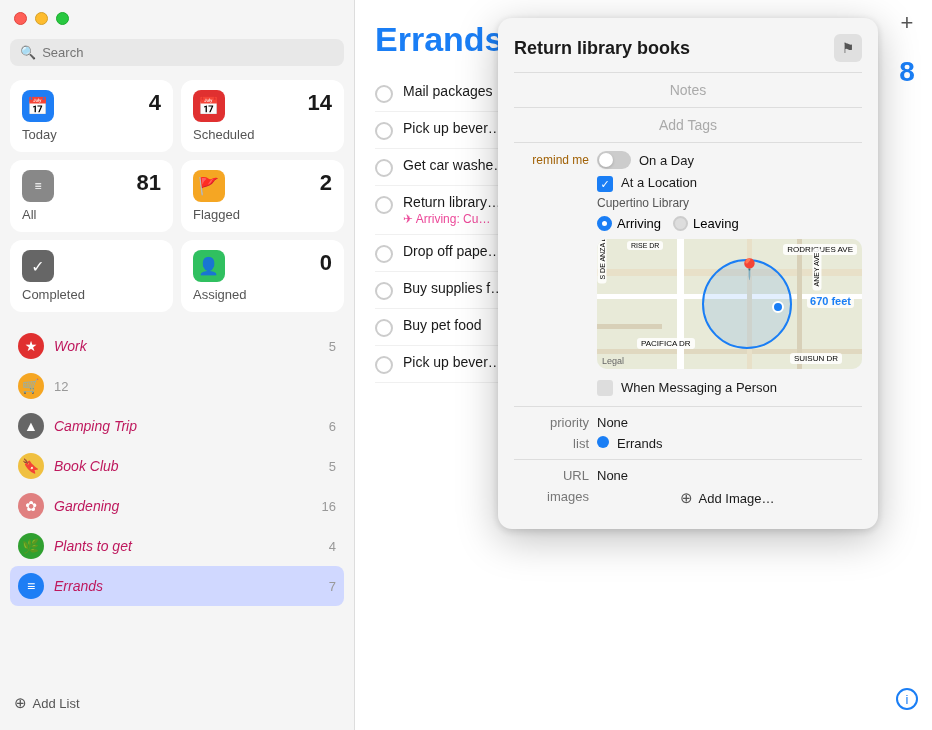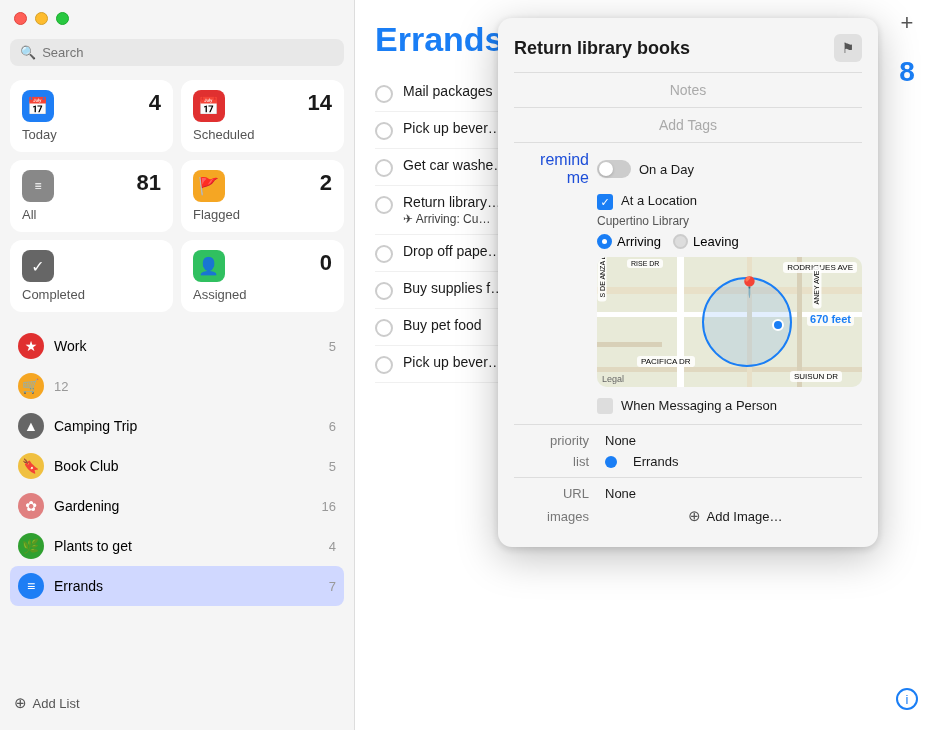--- a/index.html
+++ b/index.html
@@ -132,21 +132,22 @@
       display: flex;
       align-items: center;
       justify-content: center;
       font-size: 14px;
       color: white;
       flex-shrink: 0;
     }
     .list-item .list-name {
       flex: 1;
       font-size: 14px;
-      color: #000000;
+      color: #be185d;
+      font-style: italic;
     }
     .list-item .list-count {
       font-size: 13px;
       color: #999;
     }
 
     .add-list-btn {
       display: flex;
       align-items: center;
       gap: 6px;
@@ -196,21 +197,21 @@
       margin-top: 2px;
       cursor: pointer;
     }
     .task-text {
       font-size: 14px;
       color: #1a1a1a;
       text-align: right;
     }
     .task-sub {
       font-size: 12px;
-      color: #404040;
+      color: #ec4899;
       margin-top: 2px;
     }
 
     
     .right-panel {
       width: 50px;
       display: flex;
       flex-direction: column;
       align-items: center;
       padding-top: 10px;
@@ -294,22 +295,22 @@
       color: #aaa;
     }
 
     .remind-row {
       display: flex;
       align-items: center;
       gap: 8px;
       margin-bottom: 6px;
     }
     .remind-label {
-      font-size: 16px;
-      color: #1d4ed8;
+      font-size: 12px;
+      color: #a16207;
       width: 75px;
       text-align: right;
       flex-shrink: 0;
     }
     .toggle-off {
       width: 34px;
       height: 18px;
       background: #ccc;
       border-radius: 9px;
       position: relative;
@@ -478,22 +479,21 @@
       display: flex;
       align-items: center;
       gap: 8px;
       margin-left: 83px;
       margin-bottom: 10px;
     }
 
     
     .meta-row {
       display: flex;
-      align-items: center;
-      gap: 16px;
+      gap: 8px;
       margin-bottom: 6px;
     }
     .meta-label {
       font-size: 13px;
       color: #777;
       width: 75px;
       text-align: right;
       flex-shrink: 0;
     }
     .meta-value {

